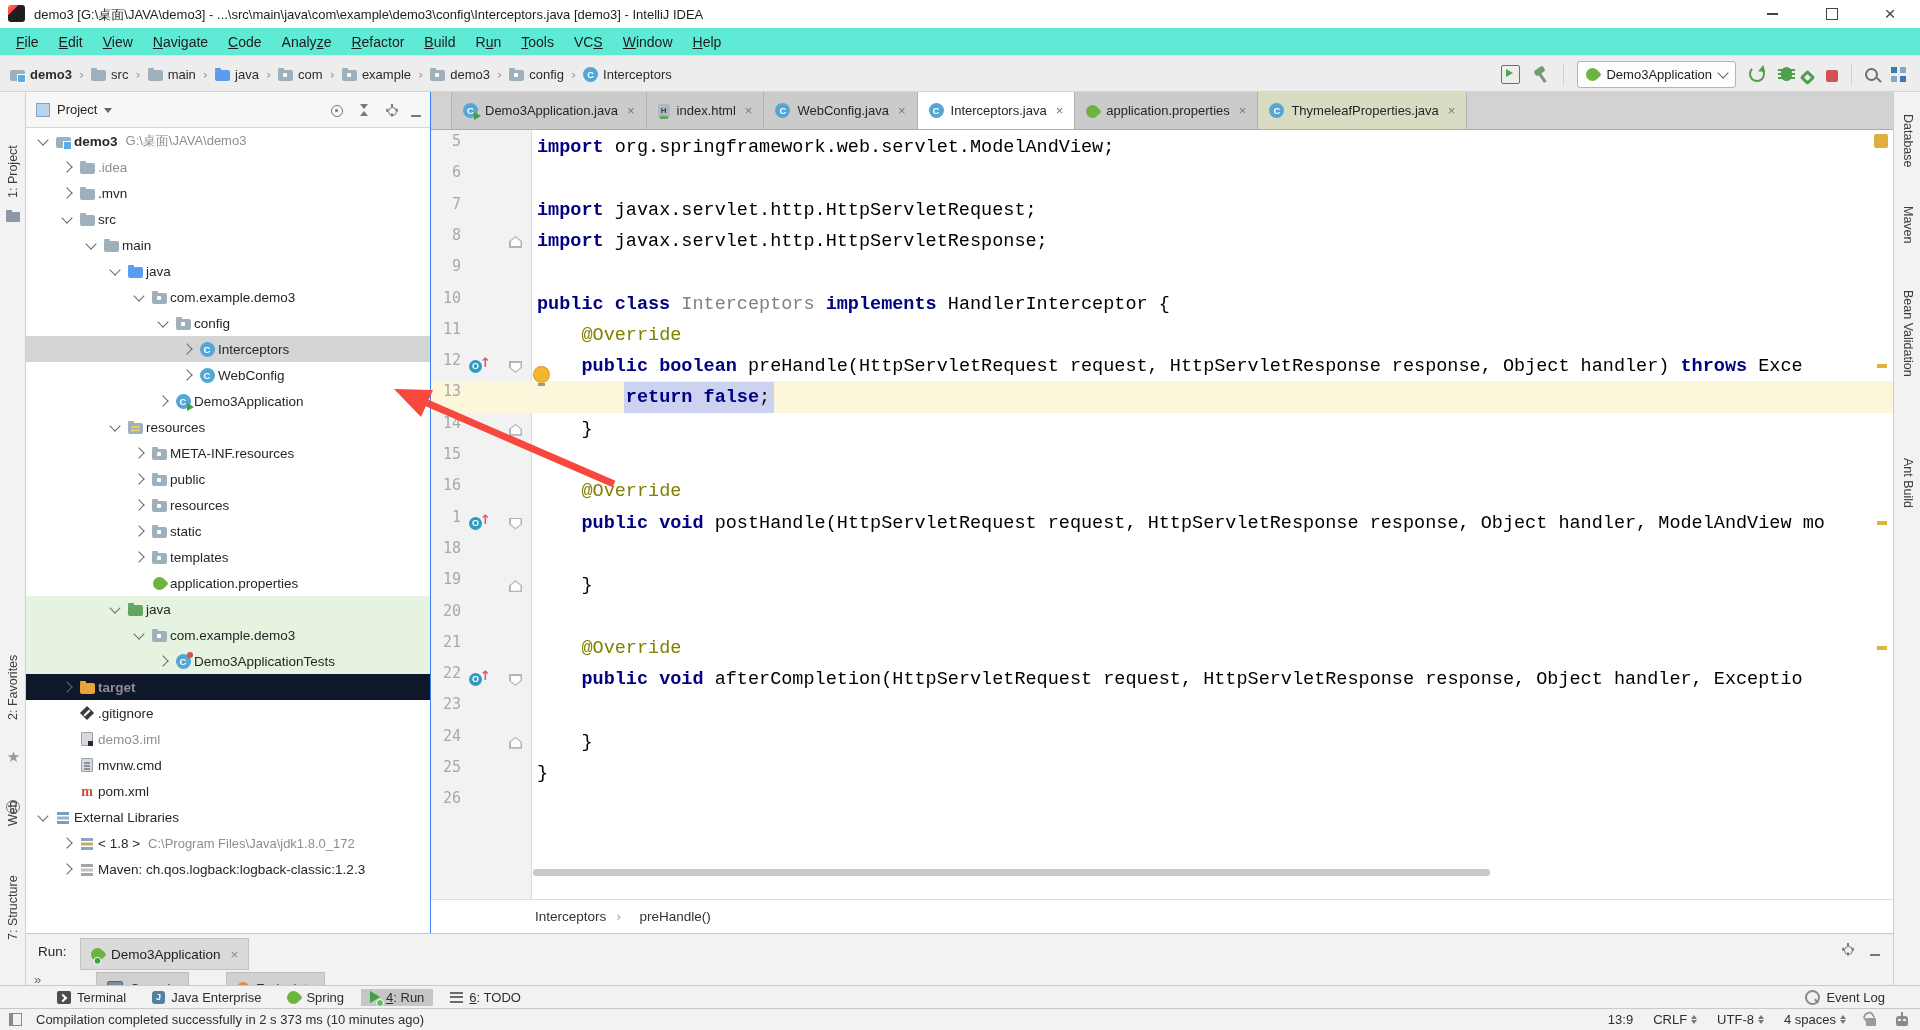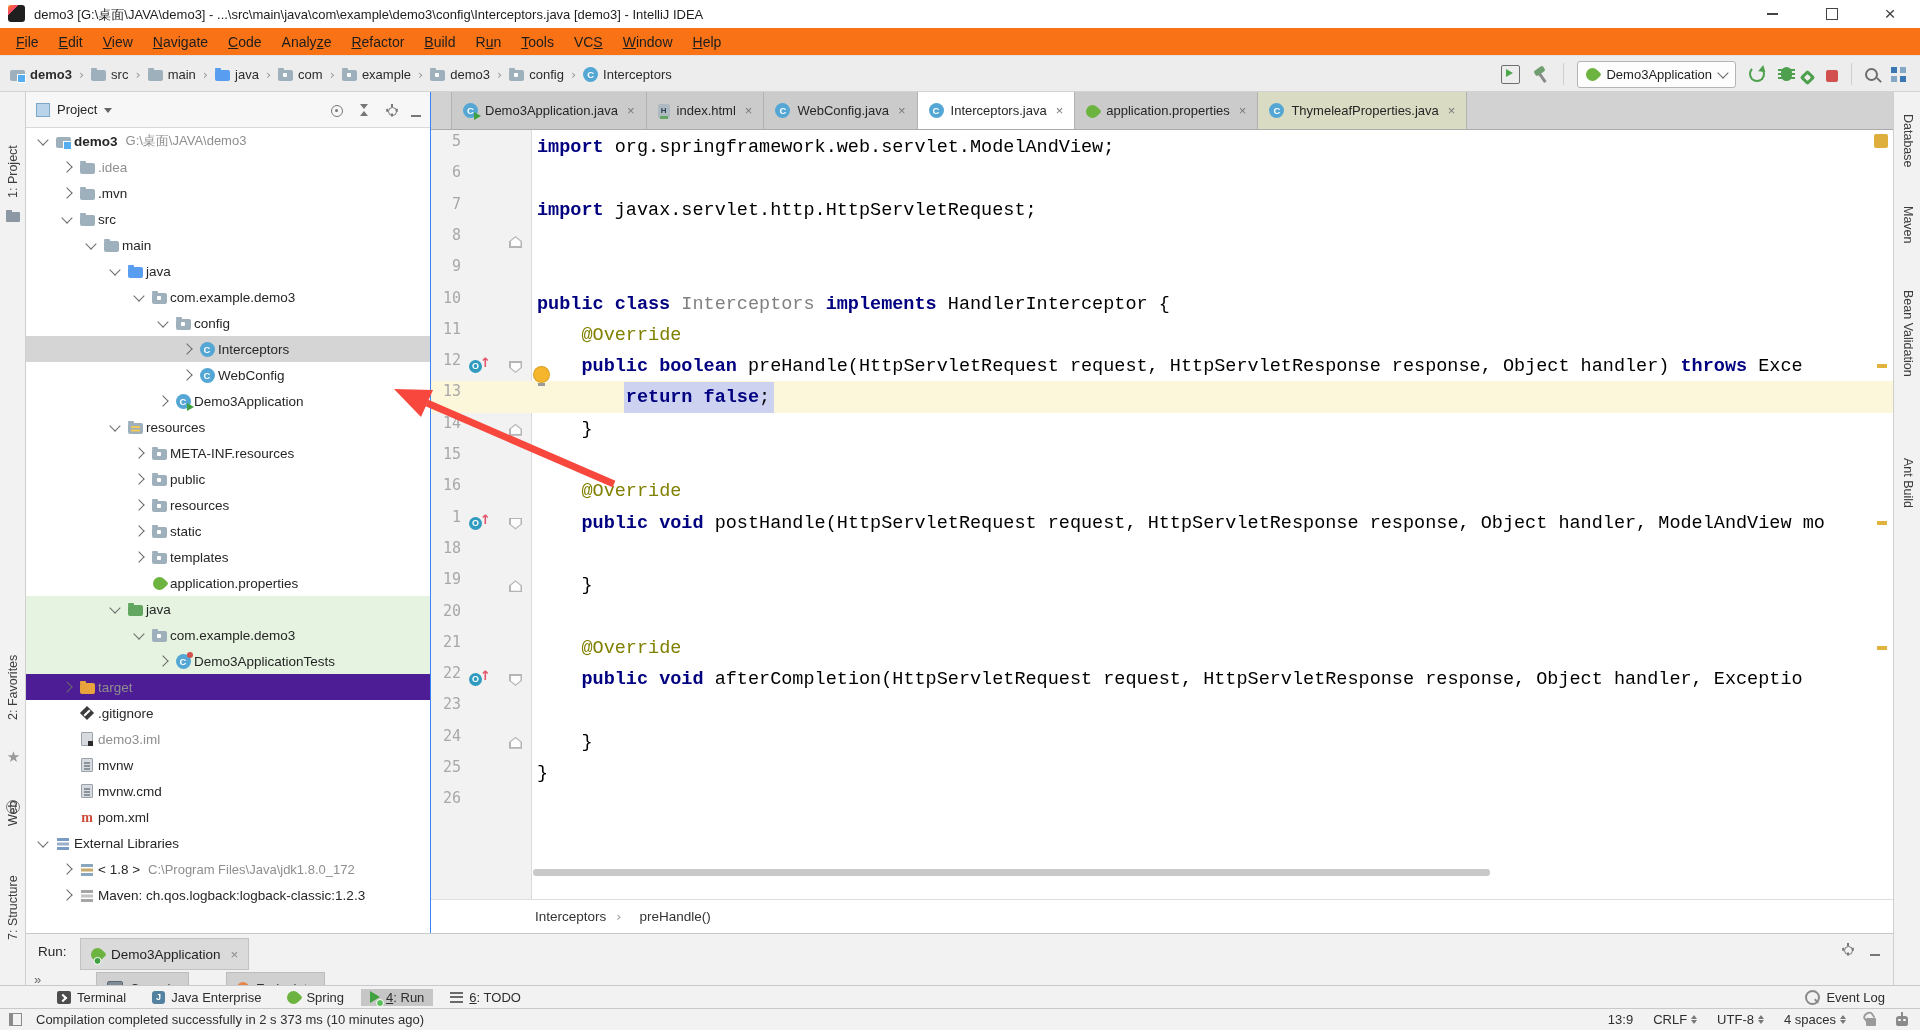--- a/index.html
+++ b/index.html
@@ -11,21 +11,21 @@
   #titlebar{left:0;top:0;width:1920px;height:28px;background:#fff;border-bottom:1px solid #d7d7d7;}
   #app-icon{left:8px;top:5px;width:17px;height:17px;border-radius:3px;
     background:linear-gradient(135deg,#fc801d 0%,#f1456b 30%,#1f1f1f 30.5%);}
   #title-text{left:34px;top:6px;font-size:13px;color:#1d1d1d;white-space:nowrap;}
   .winbtn{top:0;width:44px;height:27px;display:flex;align-items:center;justify-content:center;}
   #btn-min .bar{width:11px;height:2px;background:#444;}
   #btn-max .box{width:10px;height:10px;border:1.5px solid #444;}
   #btn-close{font-size:19px;color:#444;line-height:27px;}
 
   
-  #menubar{left:0;top:28px;width:1920px;height:28px;background:#f97316;display:flex;align-items:center;padding-left:6px;border-bottom:1px solid #e3e3e3;box-sizing:border-box;}
+  #menubar{left:0;top:28px;width:1920px;height:28px;background:#5eead4;display:flex;align-items:center;padding-left:6px;border-bottom:1px solid #e3e3e3;box-sizing:border-box;}
   .mi{font-size:14px;padding:3px 10px;color:#1d1d1d;}
 
   
   #toolbar{left:0;top:56px;width:1920px;height:36px;background:#ededed;border-bottom:1px solid #d2d2d2;box-sizing:border-box;}
   #crumbs{left:10px;top:0;height:36px;display:flex;align-items:center;}
   .crumb{display:flex;align-items:center;font-size:13px;color:#2b2b2b;}
   .crumb .lbl{margin-left:5px;}
   .crumb.bold .lbl{font-weight:bold;}
   .csep{color:#9a9a9a;margin:0 7px;font-size:13px;font-family:"DejaVu Sans",sans-serif;}
   #run-controls{right:14px;top:0;height:36px;display:flex;align-items:center;gap:13px;}
@@ -73,21 +73,21 @@
   .i-collapse:before{content:"";position:absolute;left:3px;top:1px;border-top:5px solid #777;border-left:4px solid transparent;border-right:4px solid transparent;}
   .i-collapse:after{content:"";position:absolute;left:3px;bottom:1px;border-bottom:5px solid #777;border-left:4px solid transparent;border-right:4px solid transparent;}
   .i-gear{border:1.8px solid #777;border-radius:50%;width:7px;height:7px;left:2px;top:2px;}
   .i-gear:after{content:"";position:absolute;left:1.5px;top:-4px;width:2.5px;height:2.5px;background:#777;box-shadow:0 9.5px 0 #777,-4.8px 4.8px 0 #777,4.8px 4.8px 0 #777;}
   .i-minus{background:#777;width:10px;height:2px;top:6px;left:1px;}
 
   #tree{position:absolute;left:0;top:36px;width:100%;}
   .trow{height:26px;display:flex;align-items:center;font-size:13.5px;color:#262626;white-space:nowrap;}
   .trow.sel{background:#d5d5d5;}
   .trow.green{background:#e6f3e0;}
-  .trow.yellow{background:#4c1d95;}
+  .trow.yellow{background:#0f172a;font-weight:bold;}
   .trow .chv{width:18px;display:flex;justify-content:center;flex:none;}
   .chev{width:7px;height:7px;border-right:1.8px solid #6a6a6a;border-bottom:1.8px solid #6a6a6a;transform:rotate(-45deg);}
   .chev.open{transform:rotate(45deg);margin-top:-3px;}
   .trow .ici{width:22px;flex:none;display:flex;justify-content:center;}
   .trow .lbl.dim{color:#8f8f8f;}
   .trow .lbl.b{font-weight:bold;}
   .trow .extra{color:#8e8e8e;margin-left:8px;font-size:13px;}
 
   
   .ic{display:inline-block;position:relative;width:15px;height:13px;flex:none;}
@@ -557,27 +557,20 @@
         <span class="ici">
           <span class="ic ic-iml"></span>
         </span>
         <span class="lbl dim">demo3.iml</span>
       </div>
       <div class="trow" style="padding-left: 32px;">
         <span class="chv"></span>
         <span class="ici">
           <span class="ic ic-file"></span>
         </span>
-        <span class="lbl">mvnw</span>
-      </div>
-      <div class="trow" style="padding-left: 32px;">
-        <span class="chv"></span>
-        <span class="ici">
-          <span class="ic ic-file"></span>
-        </span>
         <span class="lbl">mvnw.cmd</span>
       </div>
       <div class="trow" style="padding-left: 32px;">
         <span class="chv"></span>
         <span class="ici">
           <span class="ic ic-maven">m</span>
         </span>
         <span class="lbl">pom.xml</span>
       </div>
       <div class="trow" style="padding-left: 8px;">
@@ -661,20 +654,21 @@
       </div>
       <div class="cl" style="top: 64.6px;">
         <span class="ln">7</span>
         <span class="ct"><span class="tk-k">import </span><span class="tk-p">javax.servlet.http.HttpServletRequest;</span></span>
       </div>
       <div class="cl" style="top: 95.9px;">
         <span class="ln">8</span>
         <span class="pin up">
           <i></i>
         </span>
+        <span class="ct"><span class="tk-k">import </span><span class="tk-p">javax.servlet.http.HttpServletResponse;</span></span>
       </div>
       <div class="cl" style="top: 127.2px;">
         <span class="ln">9</span>
         <span class="ct"></span>
       </div>
       <div class="cl" style="top: 158.5px;">
         <span class="ln">10</span>
         <span class="ct"><span class="tk-k">public class </span><span class="tk-g">Interceptors </span><span class="tk-k">implements </span><span class="tk-p">HandlerInterceptor {</span></span>
       </div>
       <div class="cl" style="top: 189.8px;">

